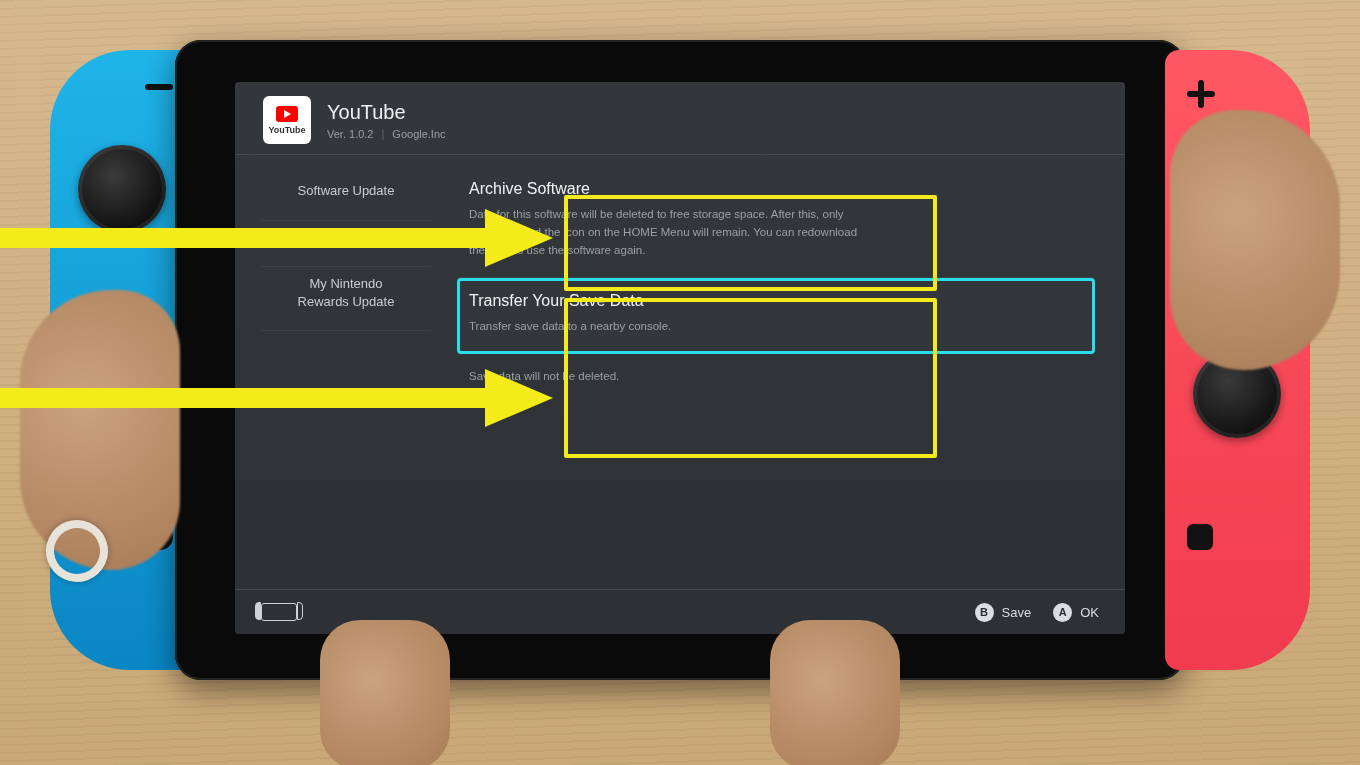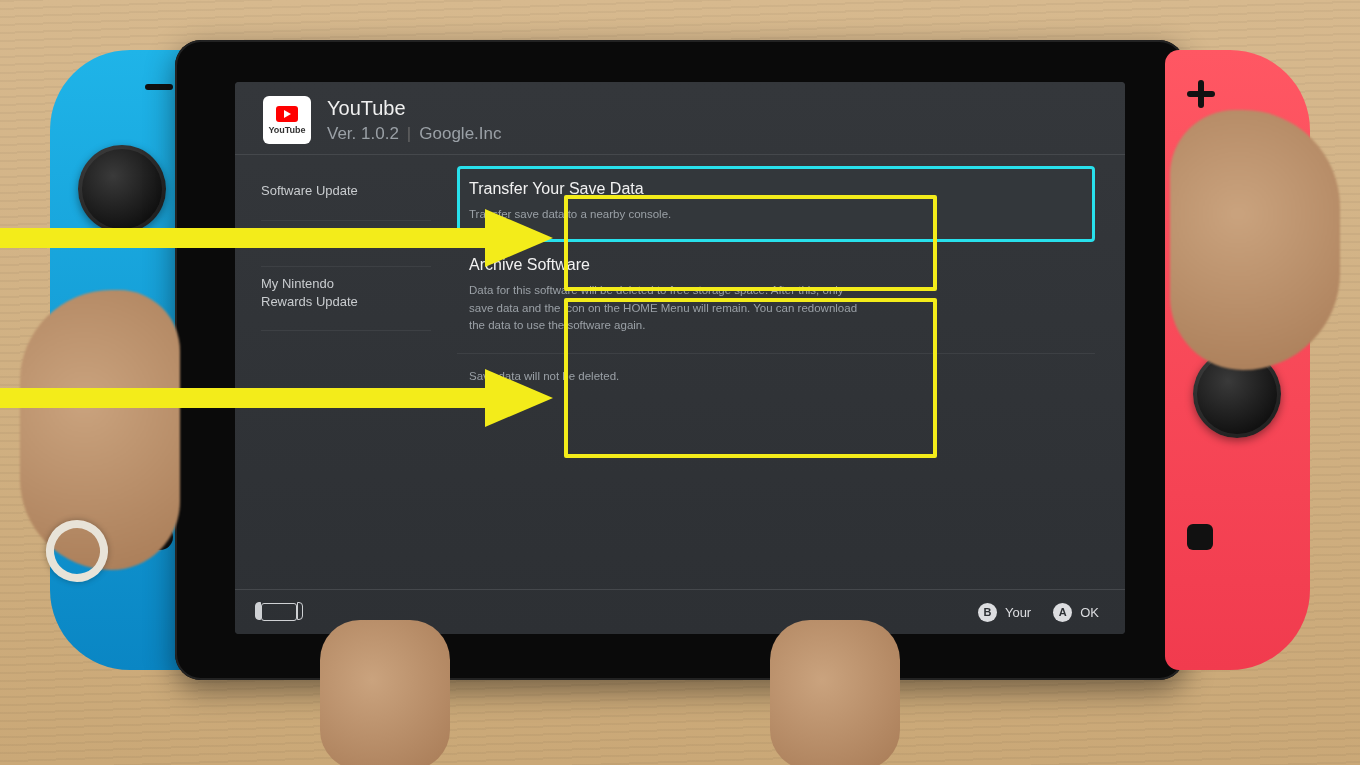--- a/index.html
+++ b/index.html
@@ -38,26 +38,26 @@
   .thumb.t2{right:410px;bottom:-40px;width:130px;height:150px;}
   .ring{position:absolute;left:-4px;top:480px;width:46px;height:46px;border:8px solid #e8e3d8;border-radius:50%;transform:rotate(-20deg);box-shadow:0 0 6px rgba(0,0,0,.3);}
   
   .screen{position:absolute;left:60px;top:42px;right:60px;bottom:46px;background:#2c2f33;border-radius:4px;overflow:hidden;color:#e8e8e8;}
   .screen-inner{position:absolute;inset:0;background:linear-gradient(180deg,#34373b 0%,#2d3034 100%);}
   .hdr{display:flex;align-items:center;gap:16px;padding:14px 28px 10px;}
   .appicon{width:48px;height:48px;background:#fff;border-radius:6px;display:flex;align-items:center;justify-content:center;font-size:9px;font-weight:600;color:#333;flex-direction:column;gap:3px;}
   .appicon .yt{width:22px;height:16px;background:#ff0000;border-radius:3px;position:relative;}
   .appicon .yt::after{content:"";position:absolute;left:8px;top:4px;border-left:7px solid #fff;border-top:4px solid transparent;border-bottom:4px solid transparent;}
   .apptitle{font-size:20px;font-weight:500;color:#f0f0f0;}
-  .appmeta{font-size:17px;color:#9aa0a6;margin-top:4px;}
+  .appmeta{font-size:11px;color:#9aa0a6;margin-top:4px;}
   .appmeta span.sep{margin:0 8px;color:#666;}
   .hline{height:1px;background:#45484c;margin:0 0 0 0;}
   .body{display:flex;position:absolute;left:0;right:0;top:78px;bottom:46px;}
   .side{width:178px;padding:14px 0 0 26px;font-size:13px;color:#c9cccf;}
-  .side .item{padding:8px 0 20px;border-bottom:1px solid #3d4044;margin-right:8px;line-height:1.35;}
+  .side .item{padding:8px 0 20px;border-bottom:1px solid #3d4044;margin-right:8px;line-height:1.35;text-align:center;}
   .side .item.sel{color:#35e0f2;}
   .main{flex:1;padding:6px 30px 0 18px;}
   .opt{padding:14px 12px 18px;border-bottom:1px solid #3d4044;}
   .opt .t{font-size:16px;color:#f2f2f2;margin-bottom:8px;}
   .opt .d{font-size:11.5px;color:#9aa0a6;line-height:1.55;max-width:400px;}
   .opt.focus{border:3px solid #28e0ec;border-radius:4px;padding:11px 9px 15px;background:#33373b;}
   .opt.focus + .opt{border-top:none;}
   .footer{position:absolute;left:0;right:0;bottom:0;height:44px;border-top:1px solid #45484c;display:flex;align-items:center;padding:0 26px;font-size:13px;color:#dcdde0;}
   .footer .consoleicon{width:34px;height:16px;border:1.6px solid #cfd1d4;border-radius:3px;position:relative;}
   .footer .consoleicon::before,.footer .consoleicon::after{content:"";position:absolute;top:-1.6px;width:6px;height:17.2px;border:1.6px solid #cfd1d4;box-sizing:border-box;}
@@ -114,40 +114,40 @@
 
           <div class="body">
             <div class="side">
               <div class="item"><span>Software Update</span></div>
               <div class="item sel"><span>Manage Software</span></div>
               <div class="item" style="white-space:pre-line"><span>My Nintendo
 Rewards Update</span></div>
             </div>
 
             <div class="main">
+              <div class="opt">
+                <div class="t">Archive Software</div>
+                <div class="d">Data for this software will be deleted to free storage space. After this, only save data and the icon on the HOME Menu will remain. You can redownload the data to use the software again.</div>
+              </div>
               <div class="opt focus">
                 <div class="t">Transfer Your Save Data</div>
                 <div class="d">Transfer save data to a nearby console.</div>
-              </div>
-              <div class="opt">
-                <div class="t">Archive Software</div>
-                <div class="d">Data for this software will be deleted to free storage space. After this, only save data and the icon on the HOME Menu will remain. You can redownload the data to use the software again.</div>
               </div>
               <div class="opt" style="border-bottom:none">
                 <div class="d">Save data will not be deleted.</div>
               </div>
             </div>
           </div>
 
           <div class="footer">
             <div class="consoleicon"></div>
             <div class="spacer"></div>
             <div class="fbtn">
               <div class="circ">B</div>
-              <span>Your</span>
+              <span>Save</span>
             </div>
             <div class="fbtn">
               <div class="circ">A</div>
               <span>OK</span>
             </div>
           </div>
 
         </div>
       </div>
     </div>

